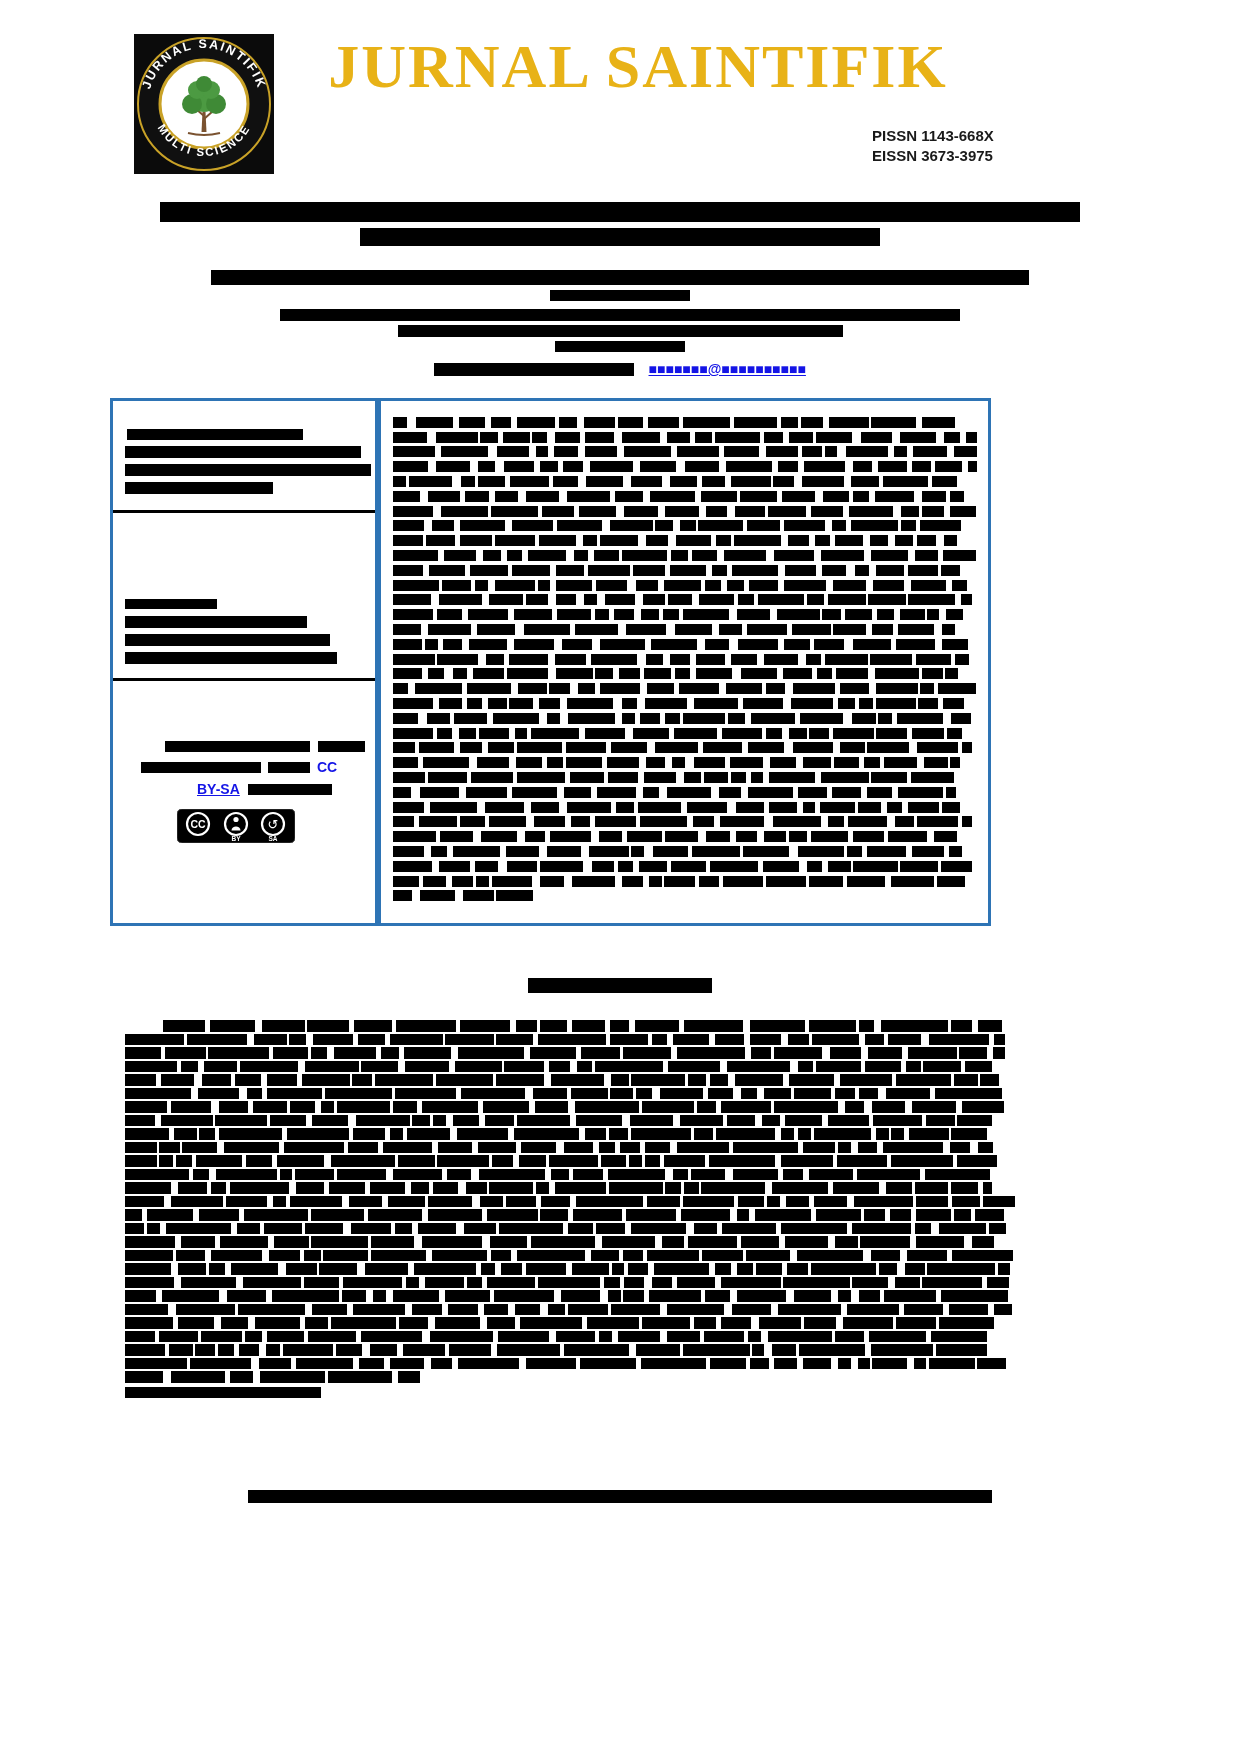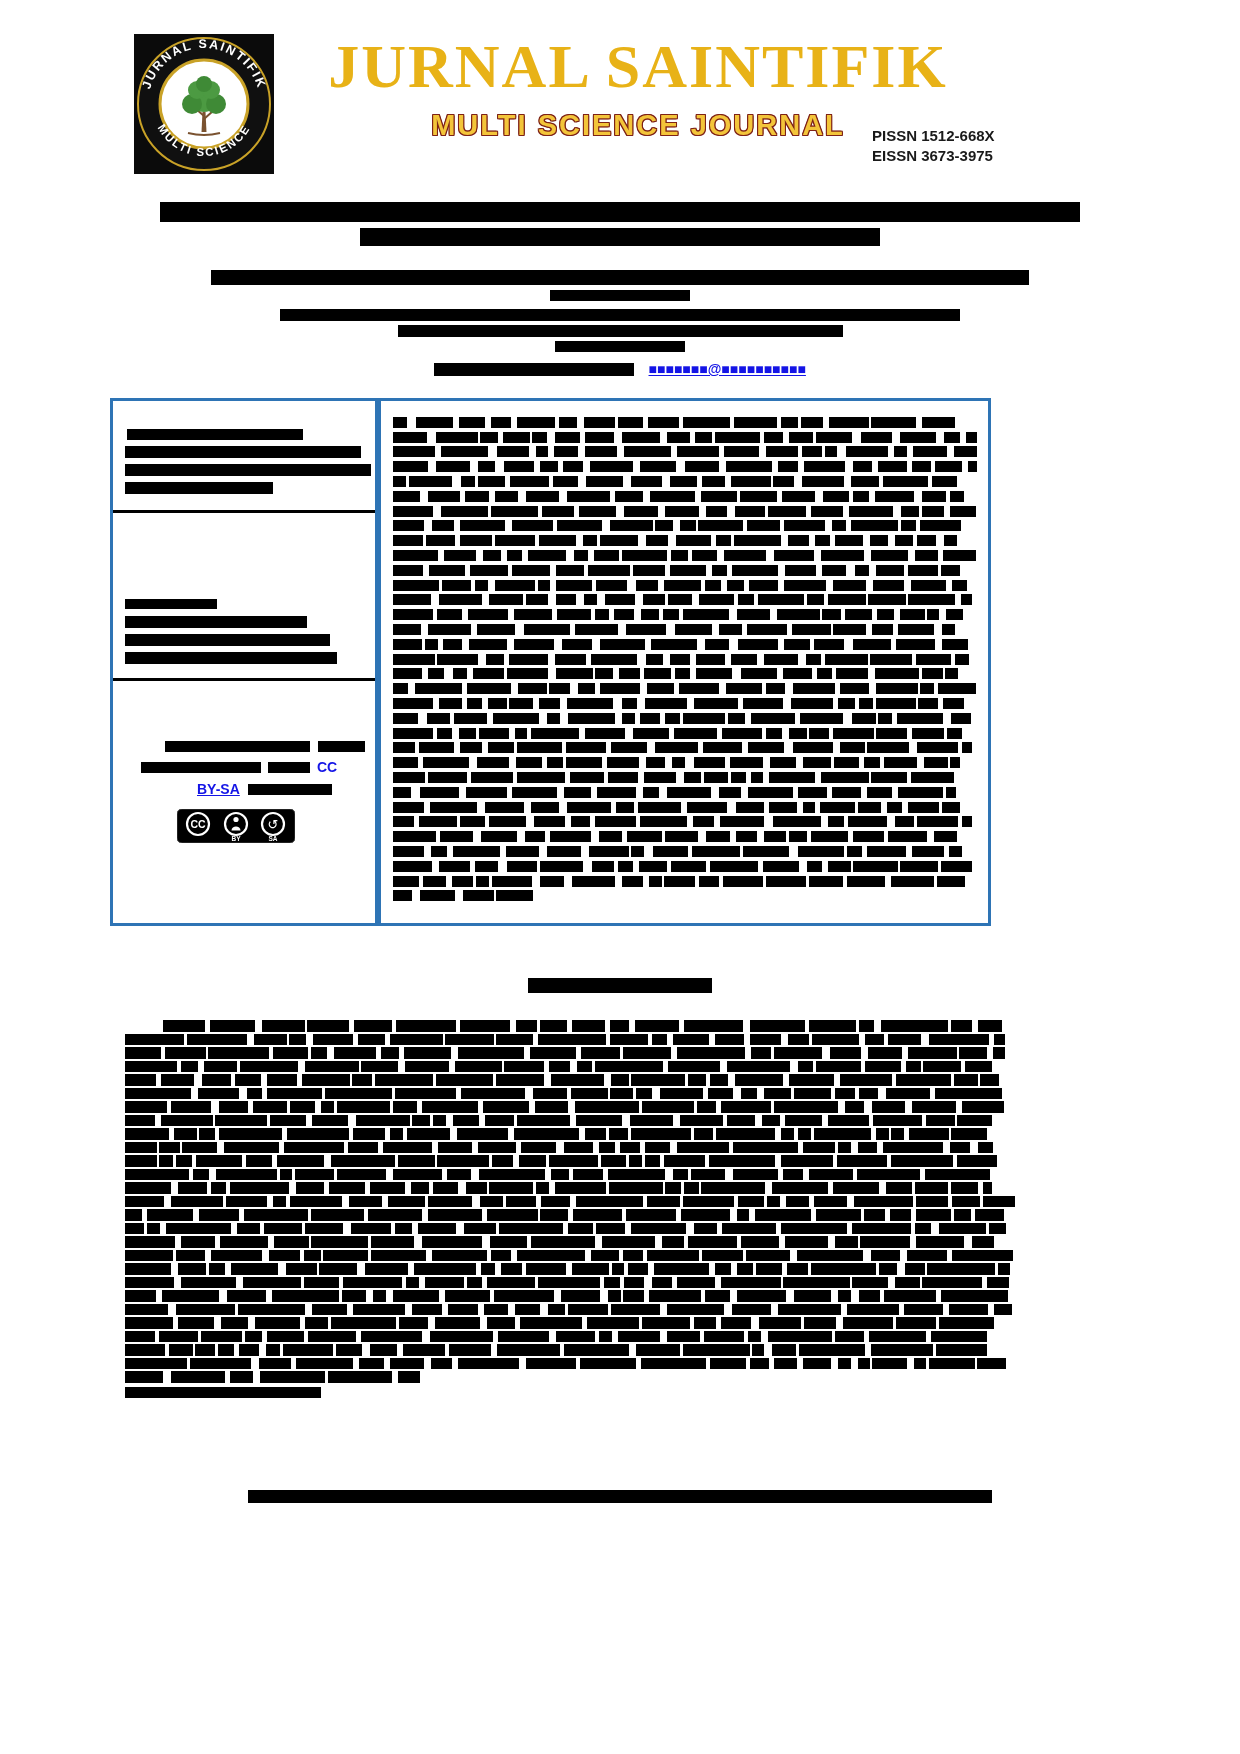--- a/index.html
+++ b/index.html
@@ -73,25 +73,24 @@
           <circle cx="12" cy="-2" r="10" fill="#3F8A36"></circle>
           <circle cx="-7" cy="-16" r="9" fill="#4C9A42"></circle>
           <circle cx="7" cy="-16" r="9" fill="#4C9A42"></circle>
           <circle cx="0" cy="-22" r="8" fill="#3F8A36"></circle>
           <path d="M -16,27 Q 0,31 16,27" stroke="#7a5230" stroke-width="2" fill="none"></path>
         </g>
       </svg>
     </div>
     <div class="header-text">
       <div class="journal-title">JURNAL SAINTIFIK</div>
-      <div class="journal-subtitle">MULTI SCIENCE JOURNAL</div>
     </div>
   </div>
   <div class="issn-block">
-    <div>PISSN 1512-668X</div>
+    <div>PISSN 1143-668X</div>
     <div>EISSN 3673-3975</div>
   </div>
 
   <div>
     <div class="b" style="width:920px;height:20px;margin:28px auto 0"></div>
     <div class="b" style="width:520px;height:18px;margin:6px auto 0"></div>
     <div class="b" style="width:818px;height:15px;margin:24px auto 0"></div>
     <div class="b" style="width:140px;height:11px;margin:5px auto 0"></div>
     <div class="b" style="width:680px;height:12px;margin:8px auto 0"></div>
     <div class="b" style="width:445px;height:12px;margin:4px auto 0"></div>

